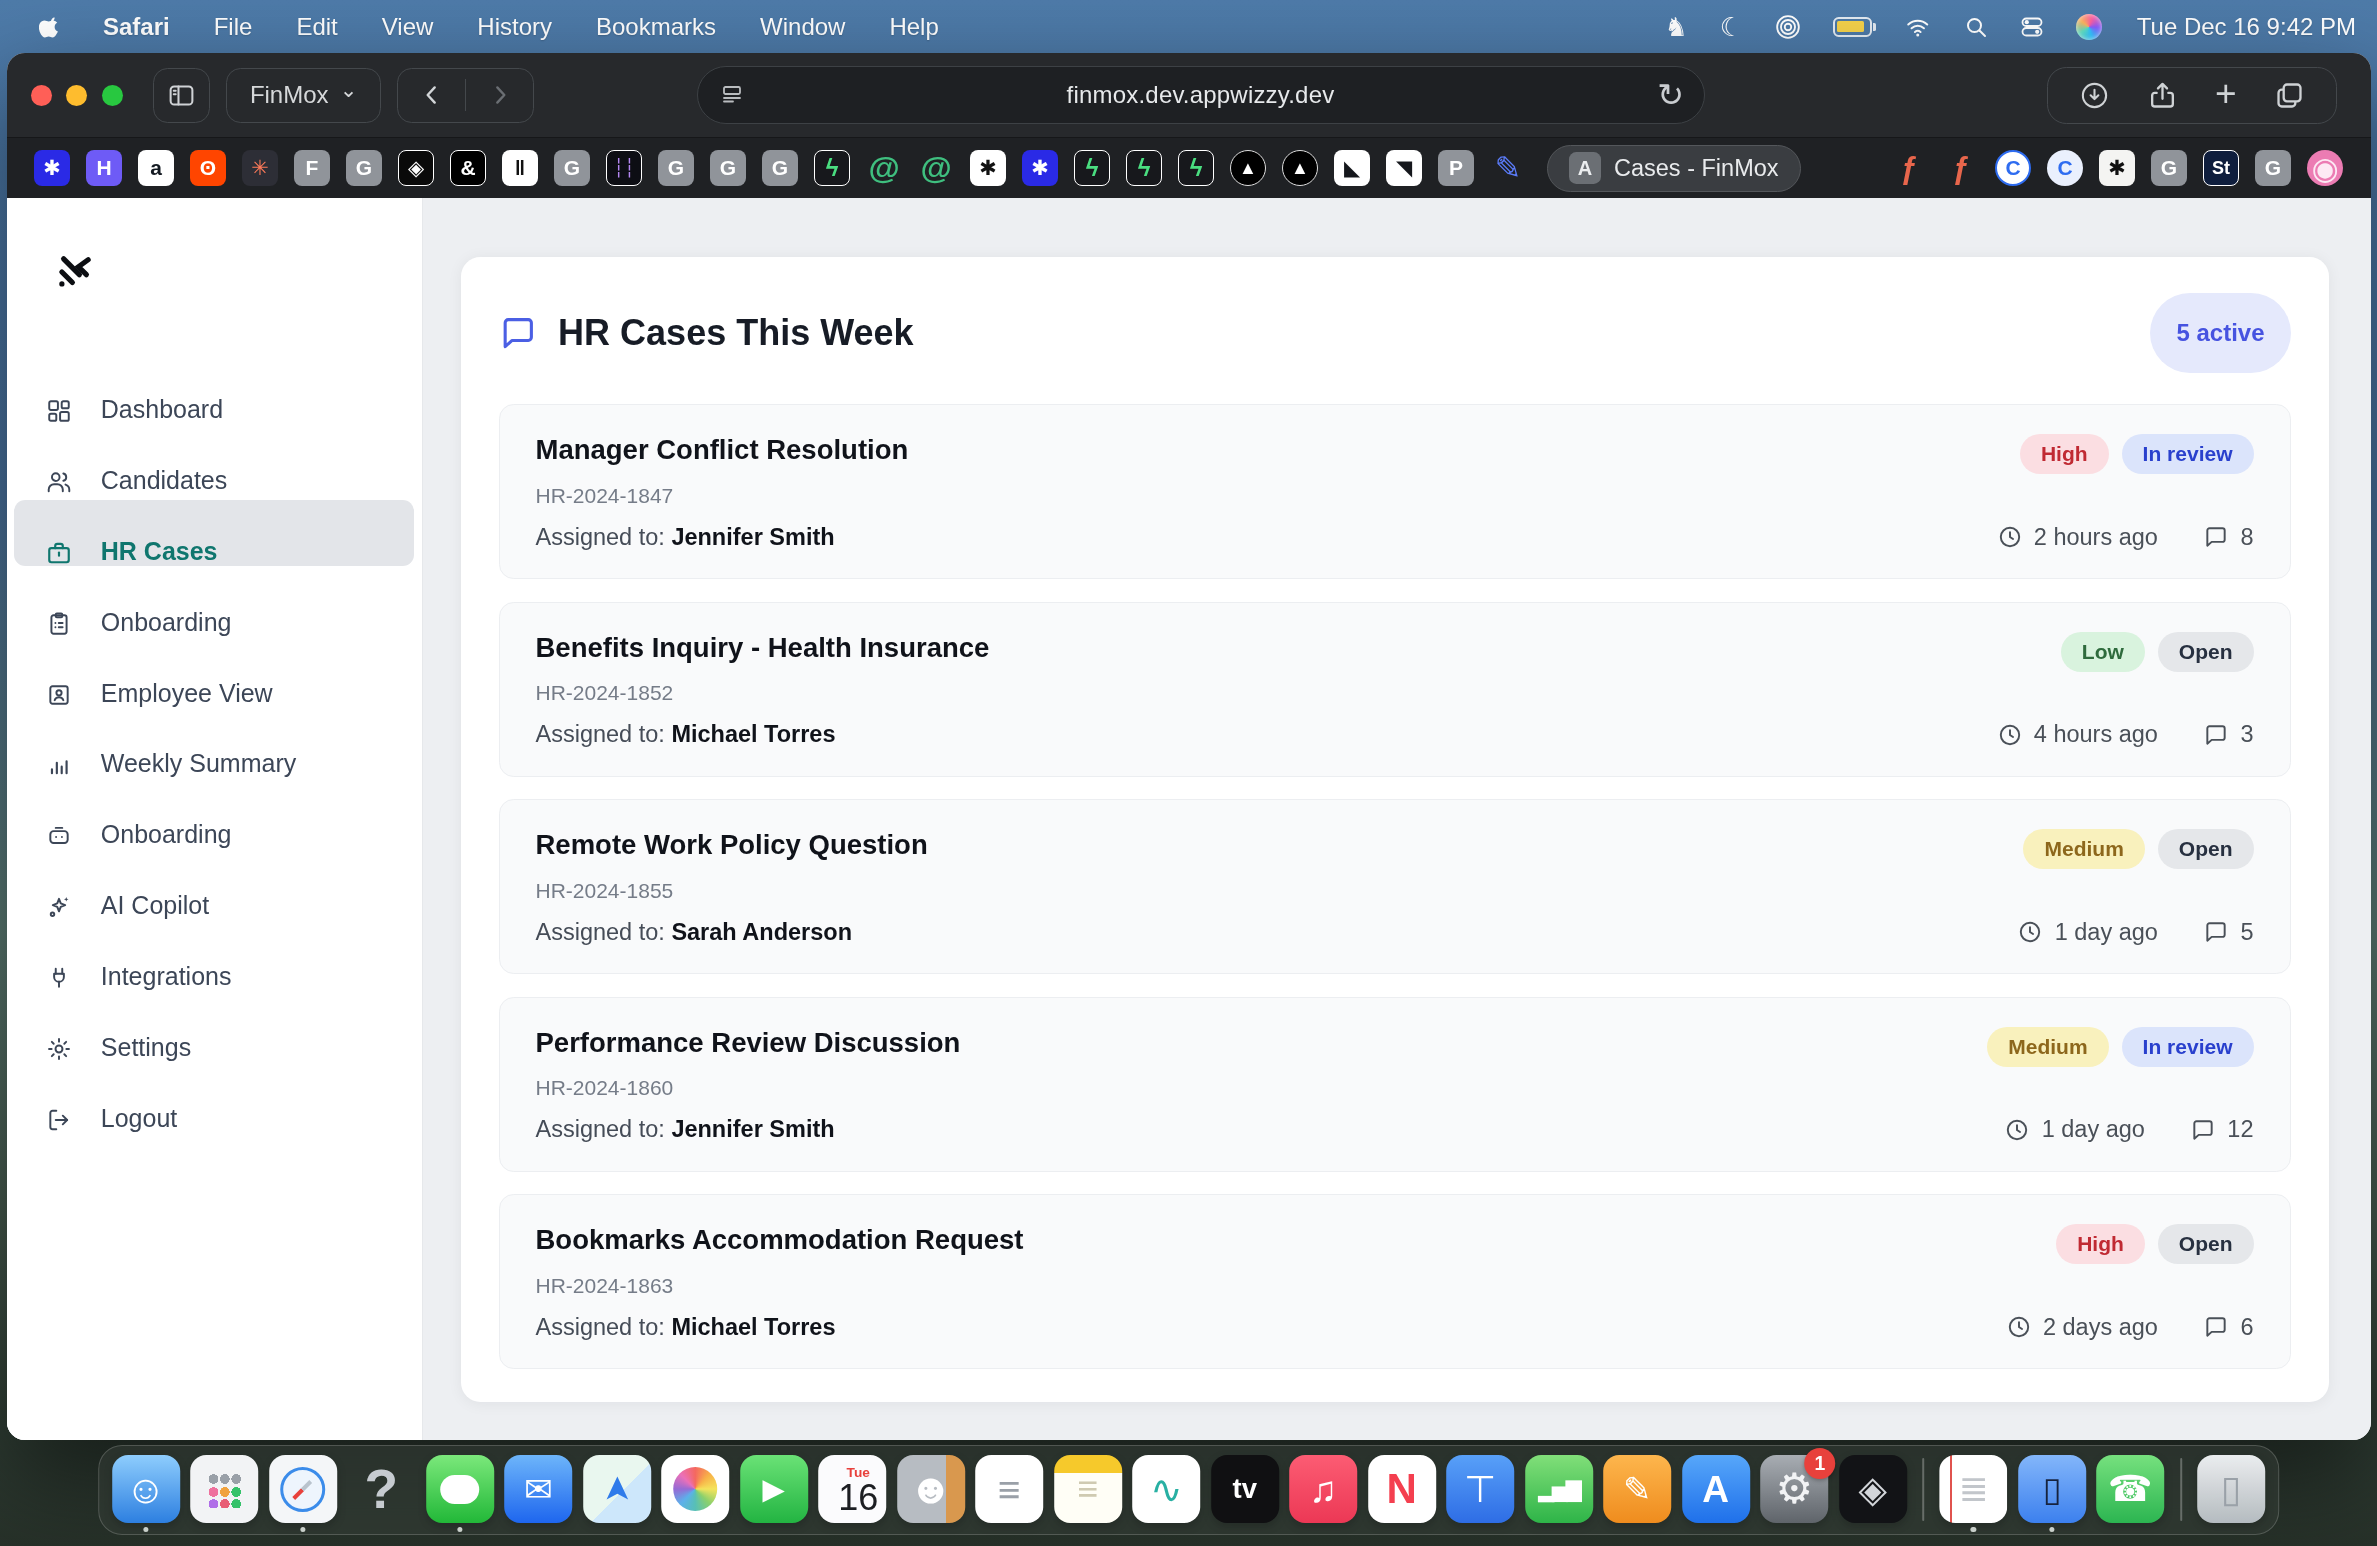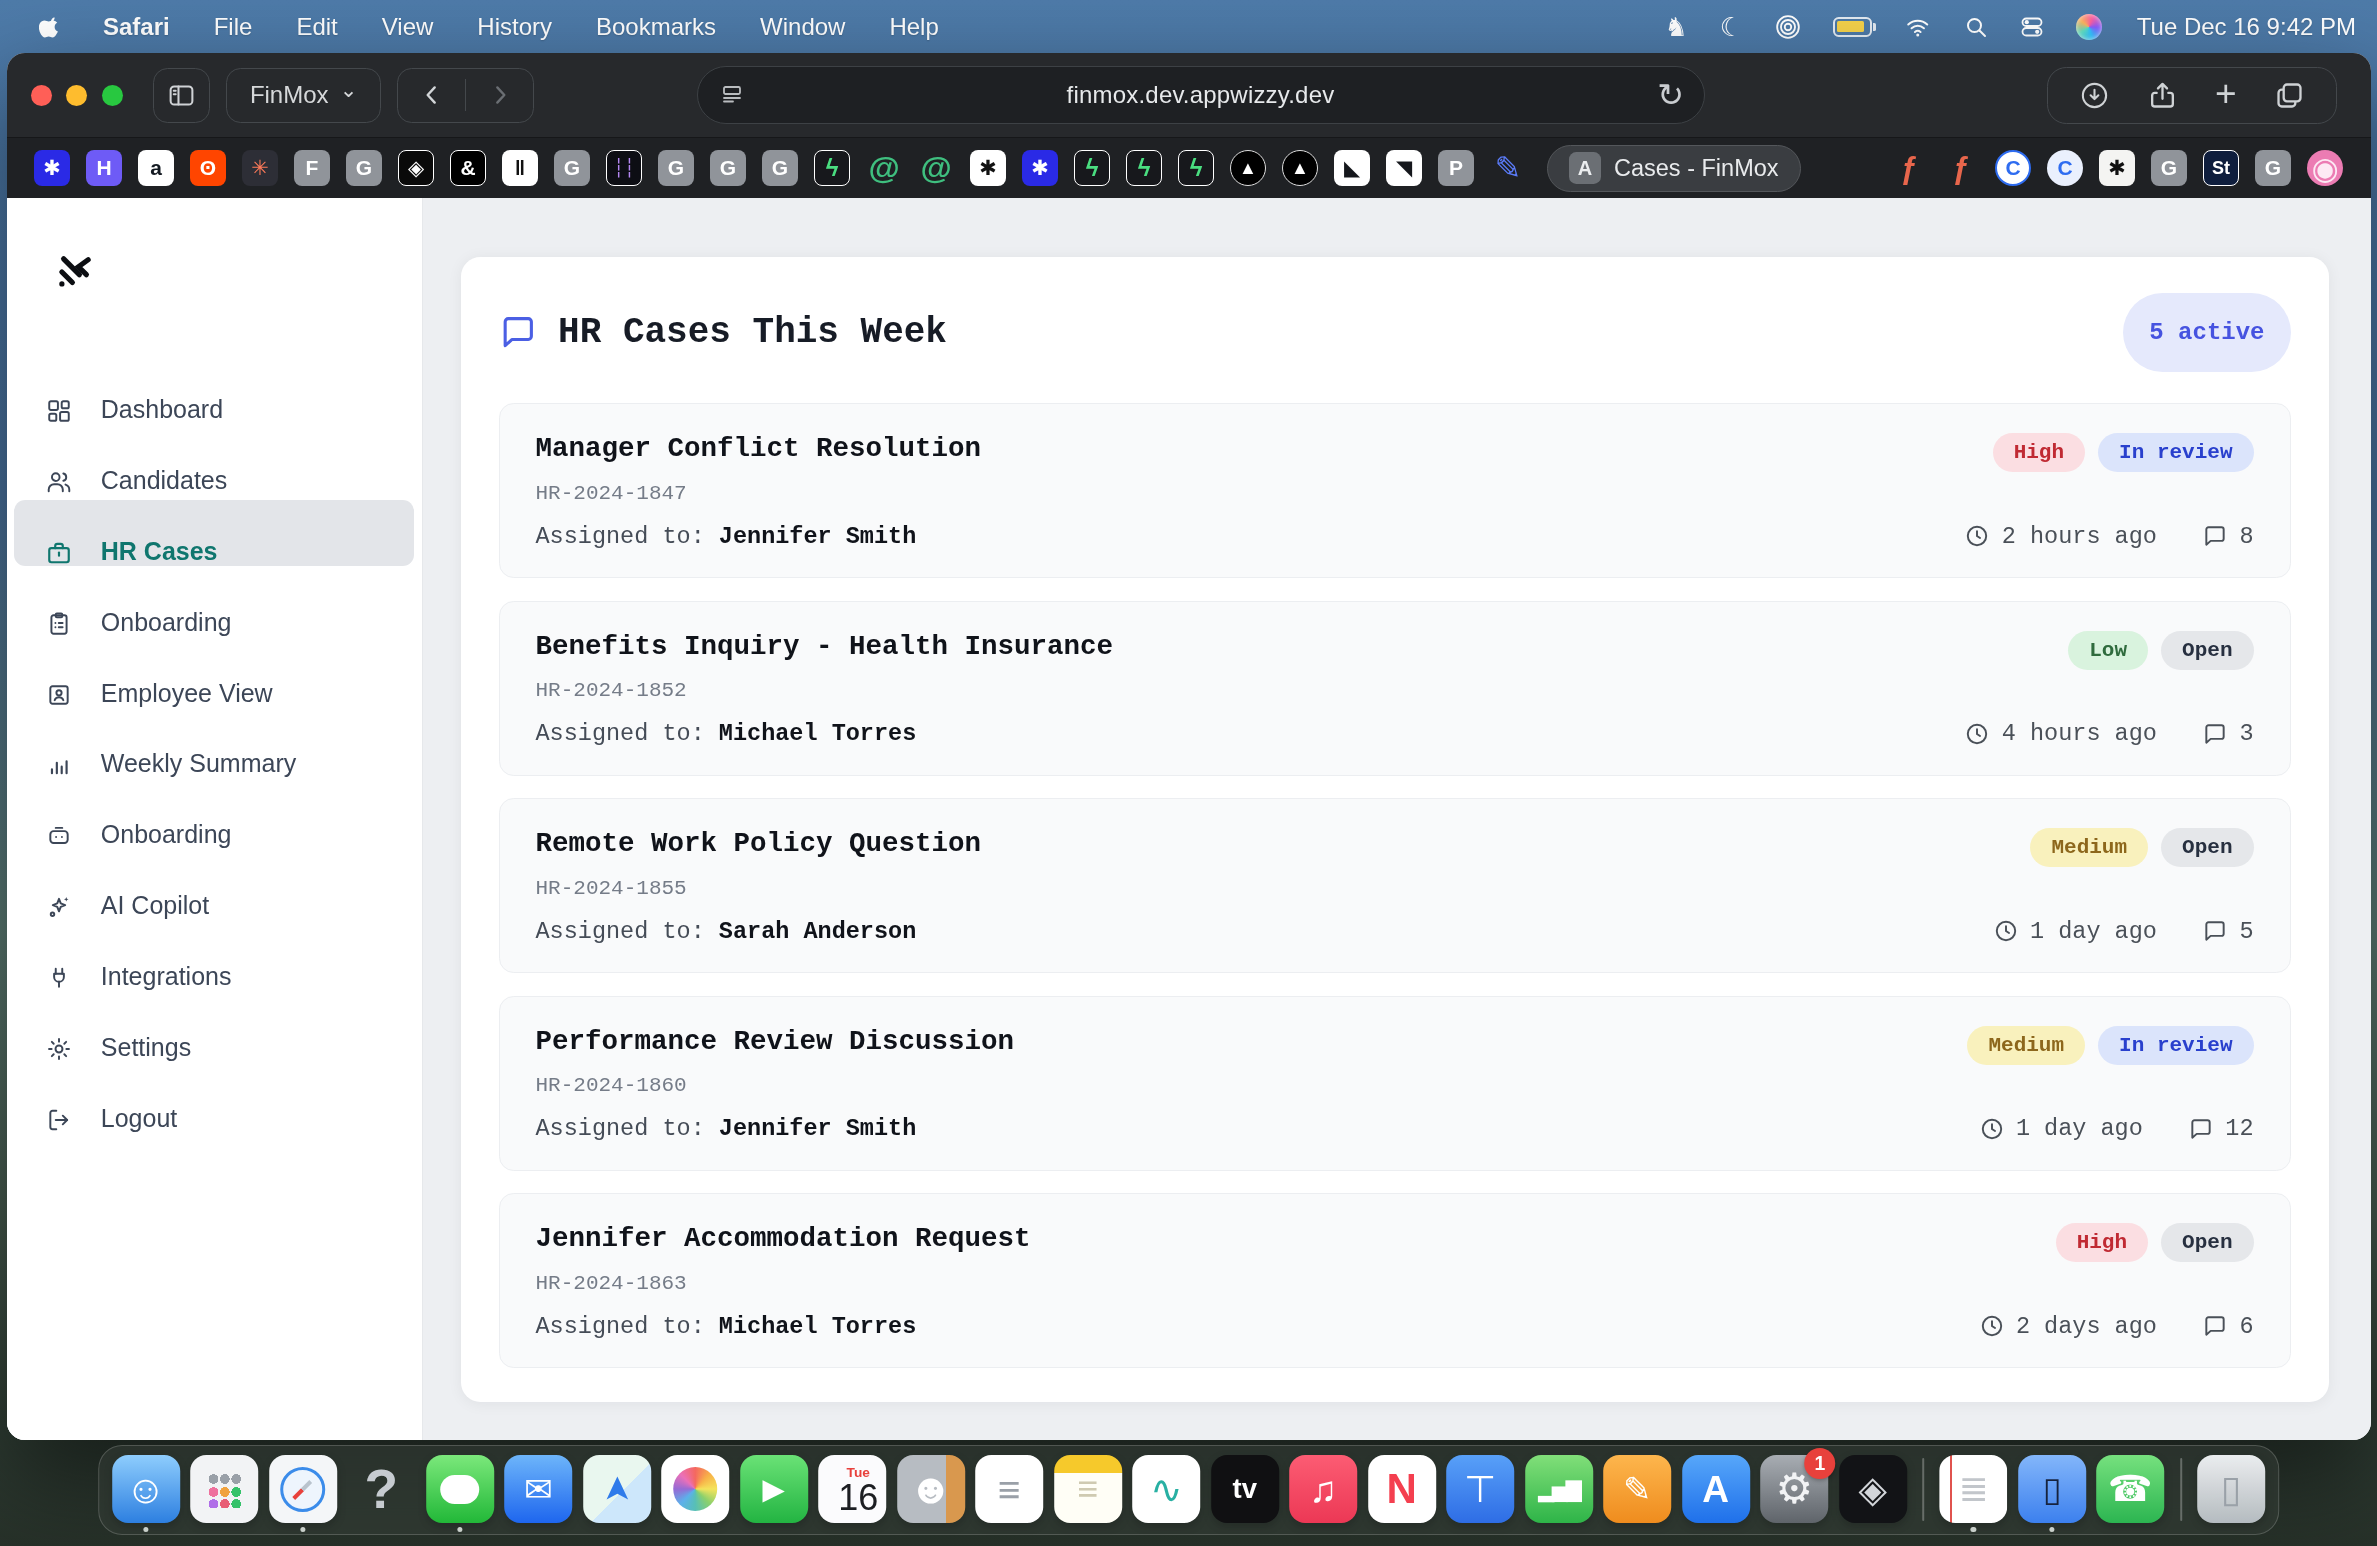--- a/index.html
+++ b/index.html
@@ -57,21 +57,21 @@
   
   .content { flex:1; display:flex; min-height:0; background:#edeff2; }
   .sidebar { width:416px; background:#fff; border-right:1.2px solid #e6e8eb; flex:none; padding-top:32px; }
   .logo { margin:21px 0 65px 47px; color:#0c0e12; }
   .nav { padding:0 7.3px; }
   .nav-item { display:flex; align-items:flex-end; gap:29px; height:66px; padding:0 32px; border-radius:11.3px; color:#3c4657; font-size:25px; margin-bottom:4.9px; cursor:default; }
   .nav-item svg { flex:none; }
   .nav-item.active { background:#e3e5e9; color:#0f766e; font-weight:700; }
 
   .main { flex:1; padding:59px 42px 0 38px; }
-  .panel { background:#fff; border-radius:19.4px; box-shadow:0 1.6px 14.6px rgba(16,24,40,.06); padding:36px 38px 49px; height:1145px;font-family:Liberation Mono, monospace; }
+  .panel { background:#fff; border-radius:19.4px; box-shadow:0 1.6px 14.6px rgba(16,24,40,.06); padding:36px 38px 49px; height:1145px; }
   .panel-head { display:flex; align-items:center; gap:22.6px; margin-bottom:31px; }
   .panel-head h1 { font-size:36px; margin:0; color:#171c26; font-weight:700; }
   .active-badge { margin-left:auto; font-size:24px; font-weight:700; padding:26px 26px; border-radius:808px; }
 
   .cases { display:flex; flex-direction:column; gap:22.6px; }
   .case-card { background:#f9fafb; border:1.2px solid #eceef1; border-radius:14.6px; height:175px; padding:29px 36px 27.5px; display:flex; flex-direction:column; }
   .row1 { display:flex; align-items:flex-start; }
   .row1 h2 { margin:0; font-size:27.5px; color:#10131a; font-weight:700; }
   .badges { margin-left:auto; display:flex; gap:13px; }
   .pill { font-size:21px; font-weight:700; padding:8px 21px; border-radius:808px; white-space:nowrap; }
@@ -667,21 +667,21 @@
                       <path d="M20 14.5a2 2 0 0 1-2 2H8l-4 3.5V6a2 2 0 0 1 2-2h12a2 2 0 0 1 2 2z"></path>
                     </svg>
                   </span>
                   <span>12</span>
                 </div>
               </div>
             </article>
 
             <article class="case-card">
               <div class="row1">
-                <h2>Jennifer Accommodation Request</h2>
+                <h2>Bookmarks Accommodation Request</h2>
                 <div class="badges">
                   <span class="pill" style="background:#fbdee2;color:#c02a33">High</span>
                   <span class="pill" style="background:#e5e7ea;color:#273040">Open</span>
                 </div>
               </div>
               <div class="case-id">HR-2024-1863</div>
               <div class="row2">
                 <div class="assigned">
                   <span>Assigned to:</span>
                   <strong>Michael Torres</strong>

